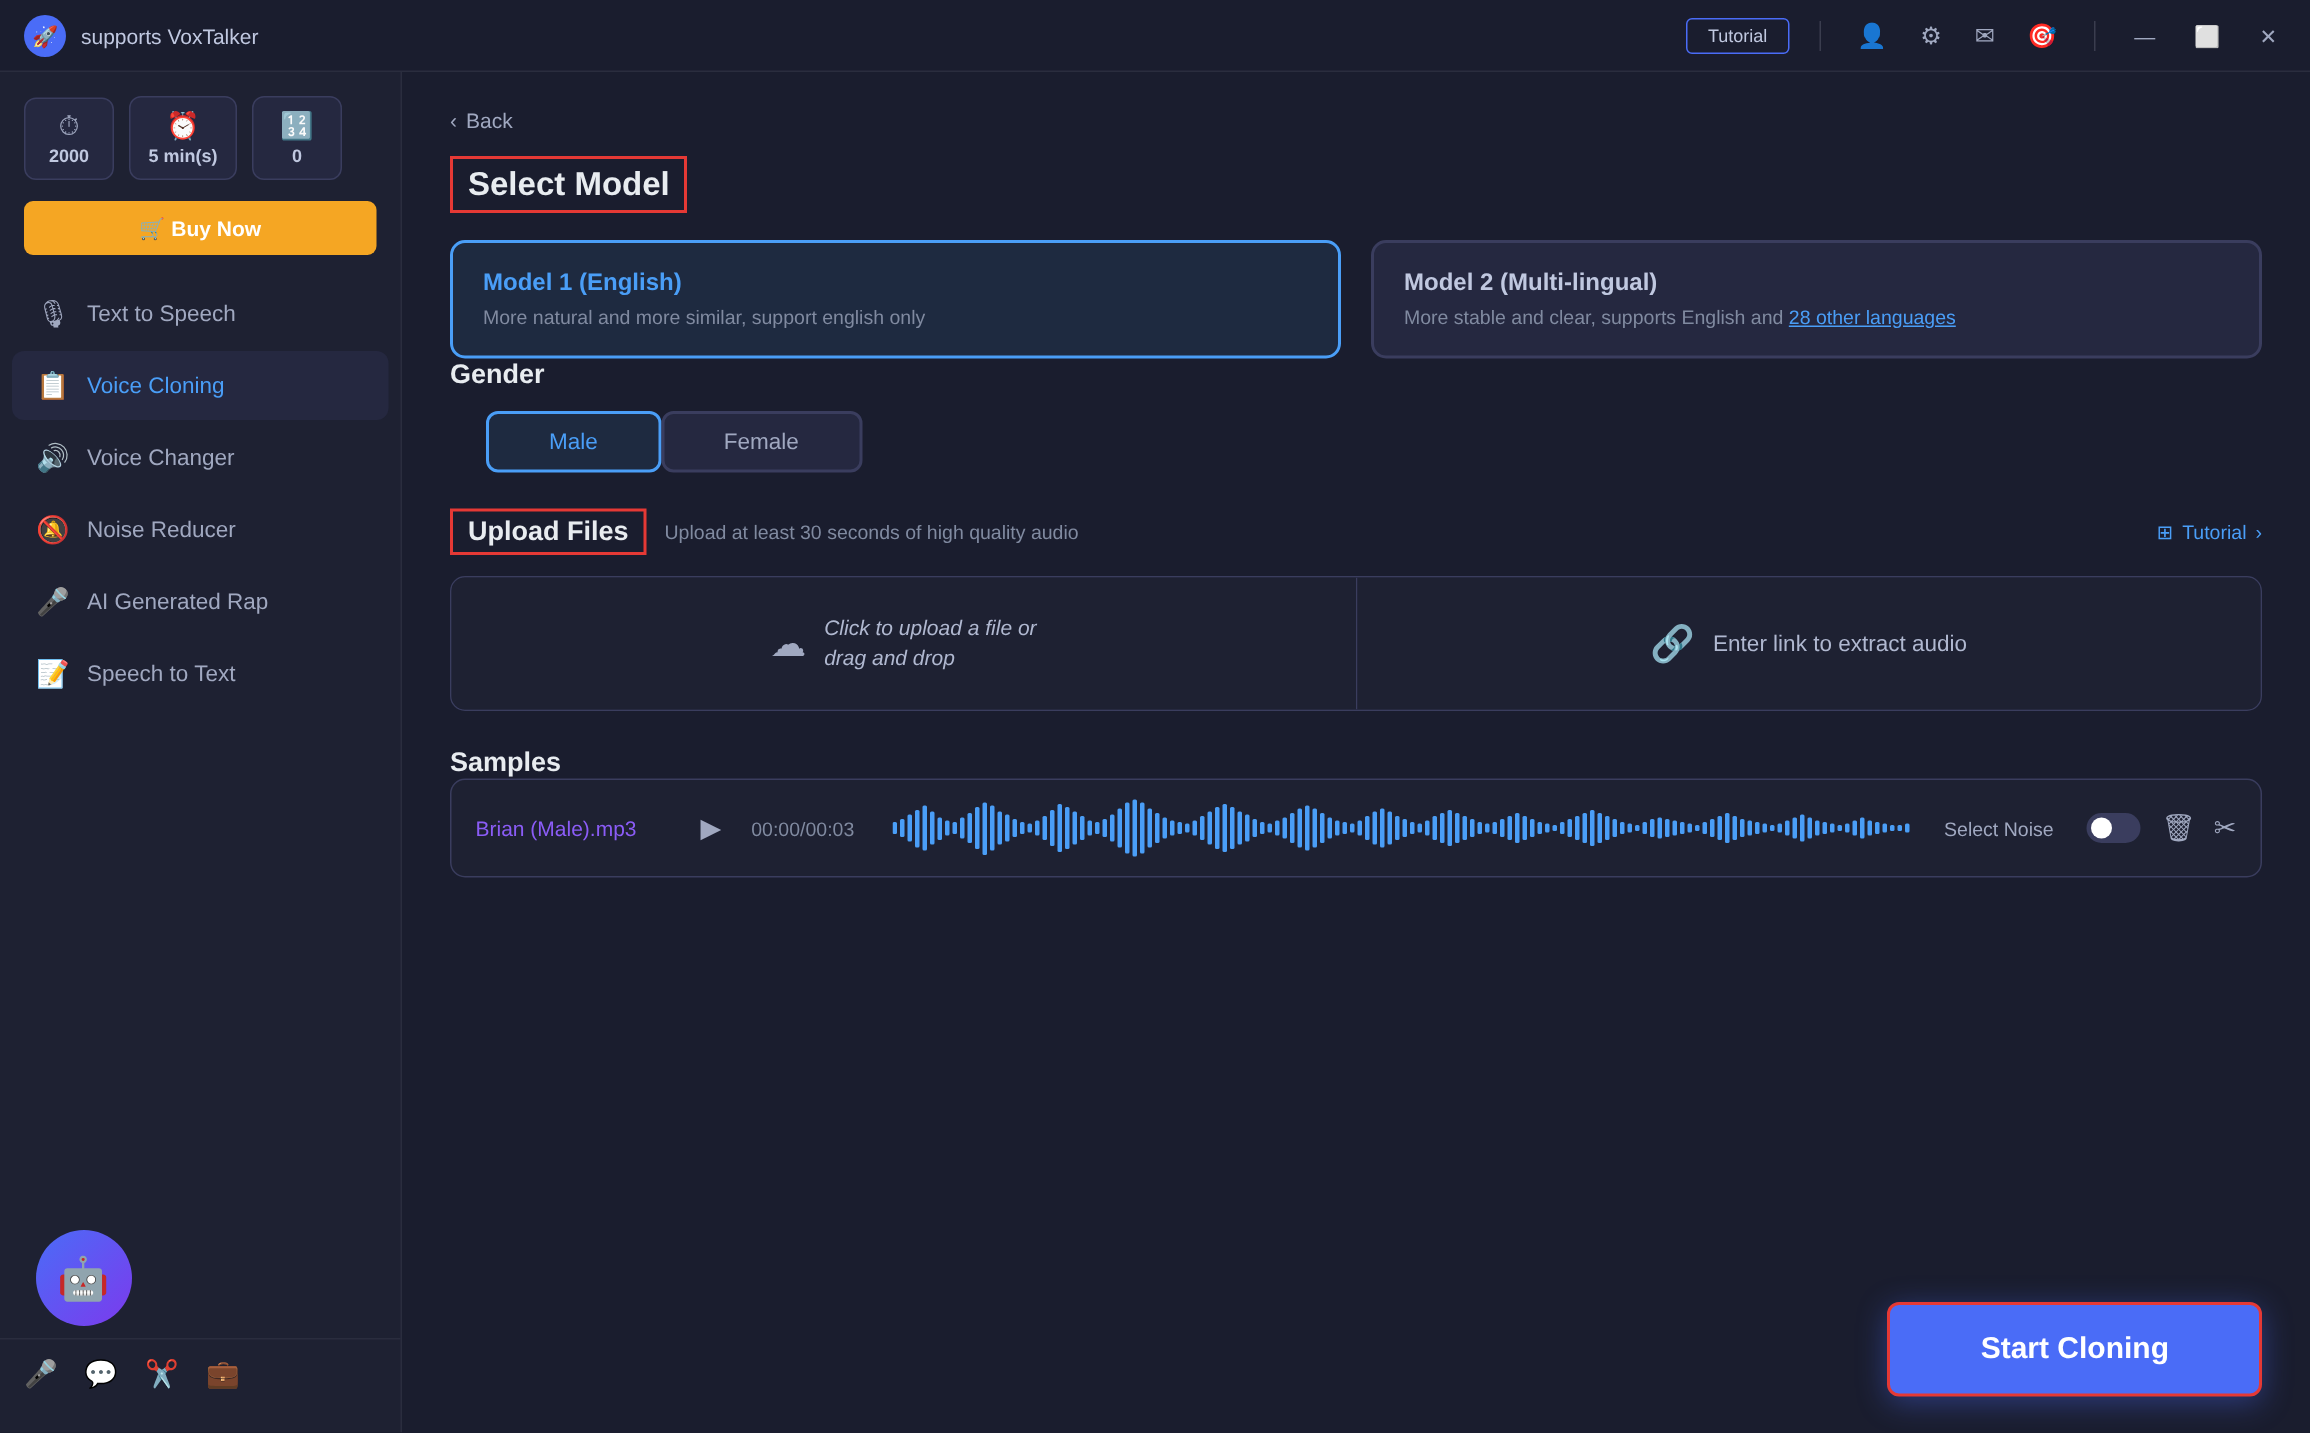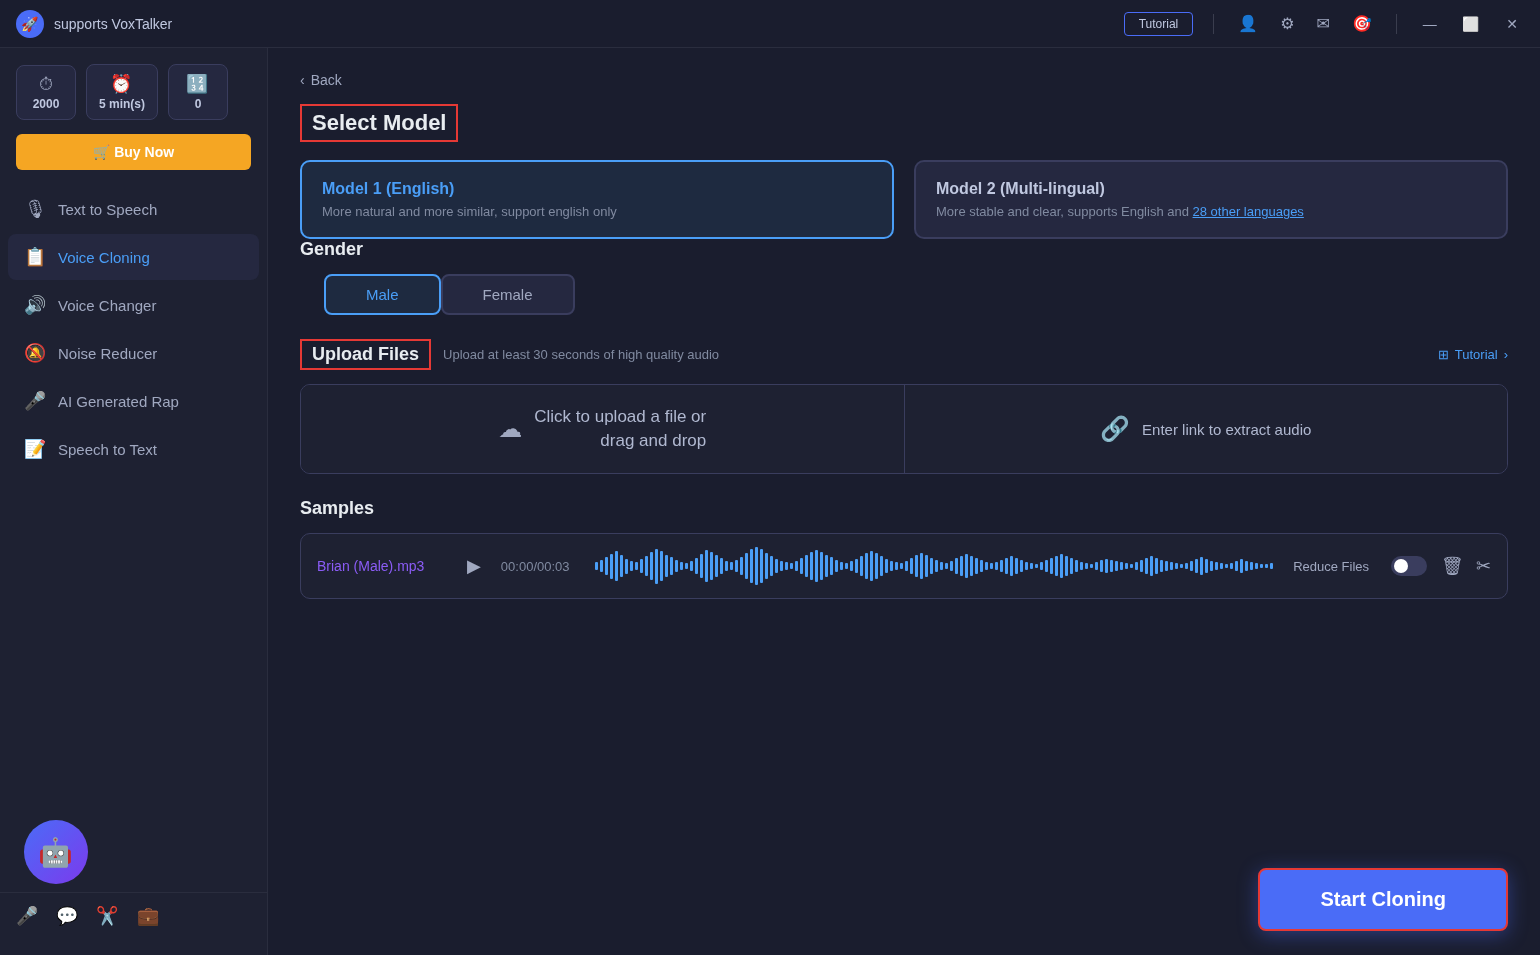--- a/index.html
+++ b/index.html
@@ -293,28 +293,27 @@
       gap: 12px;
       font-size: 15px;
       color: #b0b8d0;
       cursor: pointer;
       background: #1e2132;
     }
     .upload-half:first-child {
       border-right: 1px solid #3a3d5e;
     }
     .upload-icon { font-size: 24px; color: #a0a8c0; }
-    .upload-text { text-align: right; line-height: 1.4; font-size: 17px; }
+    .upload-text { text-align: left; line-height: 1.4; font-size: 14px; font-style: italic; }
 
     
     .samples-title {
       font-size: 18px;
       font-weight: 600;
       color: #e8ecf0;
-      margin-bottom: 14px;
     }
     .sample-row {
       display: flex;
       align-items: center;
       background: #1e2132;
       border: 1px solid #3a3d5e;
       border-radius: 10px;
       padding: 12px 16px;
       gap: 14px;
     }
@@ -686,21 +685,21 @@
           <div class="wave-bar" style="height: 10px;"></div>
           <div class="wave-bar" style="height: 14px;"></div>
           <div class="wave-bar" style="height: 10px;"></div>
           <div class="wave-bar" style="height: 8px;"></div>
           <div class="wave-bar" style="height: 6px;"></div>
           <div class="wave-bar" style="height: 4px;"></div>
           <div class="wave-bar" style="height: 4px;"></div>
           <div class="wave-bar" style="height: 6px;"></div>
         </div>
 
-      <span class="reduce-noise-label">Reduce Files</span>
+      <span class="reduce-noise-label">Select Noise</span>
       <div class="toggle">
         <div class="toggle-knob"></div>
       </div>
       <div class="sample-actions">
         <span class="action-icon">🗑</span>
         <span class="action-icon">✂</span>
       </div>
     </div>
 
     

